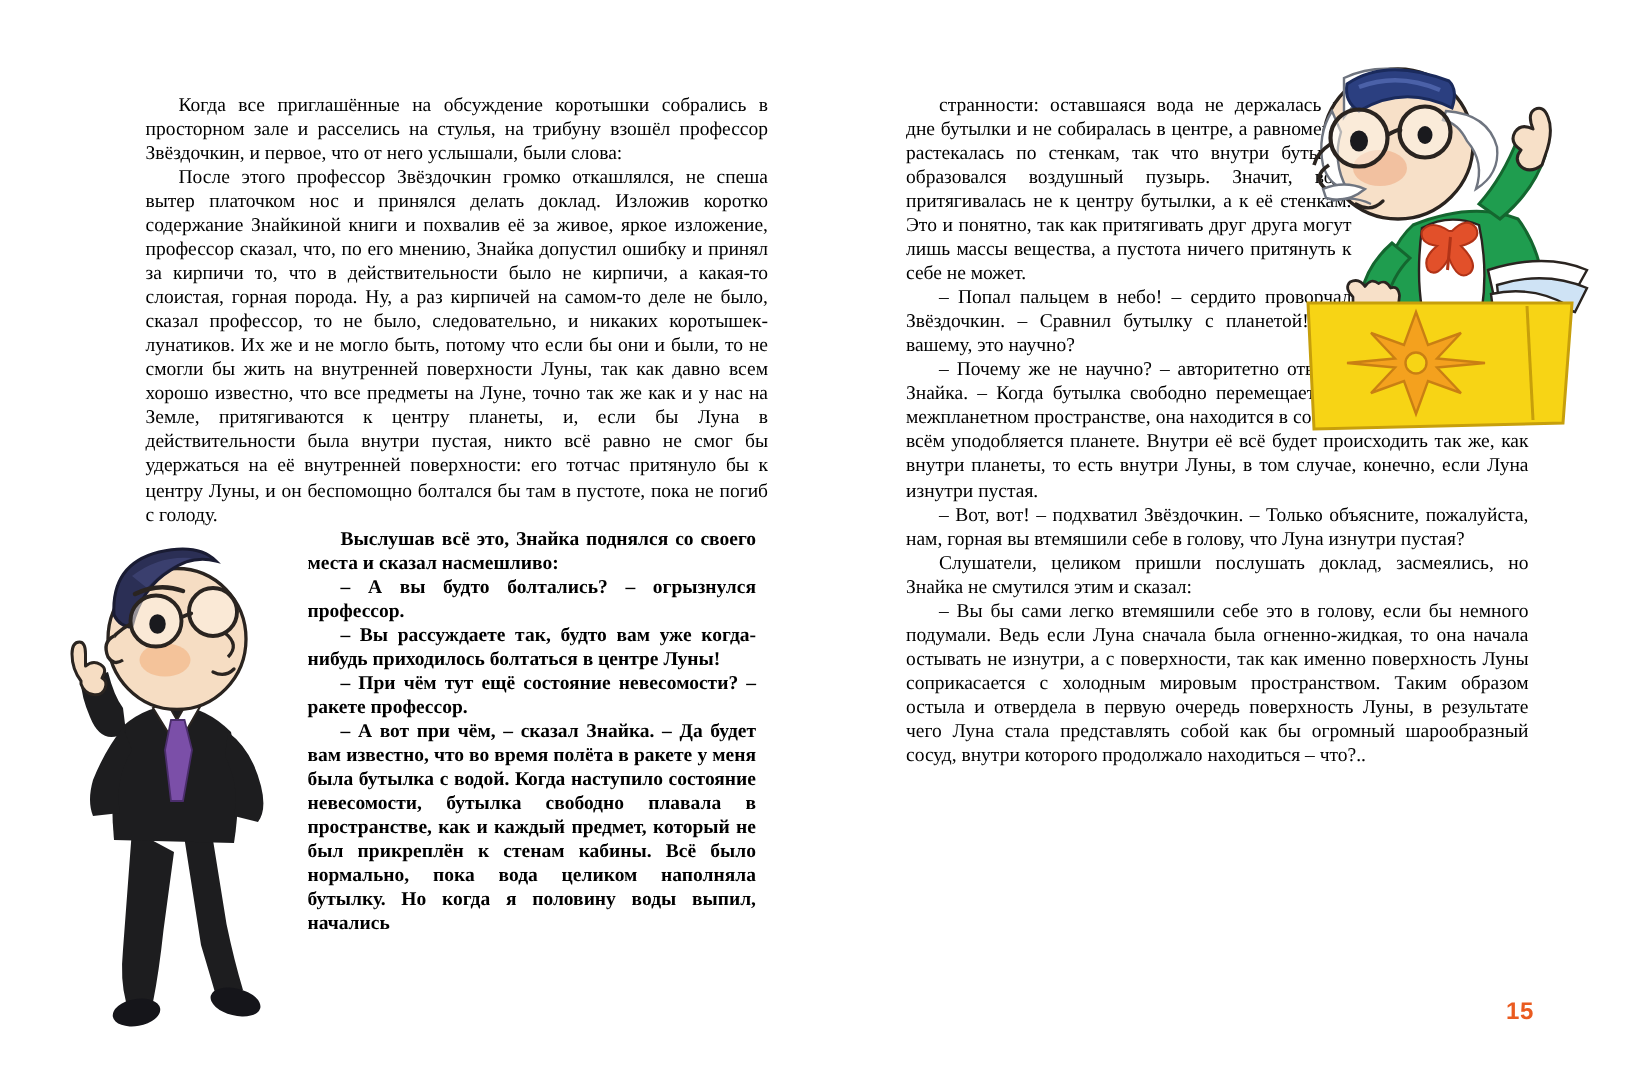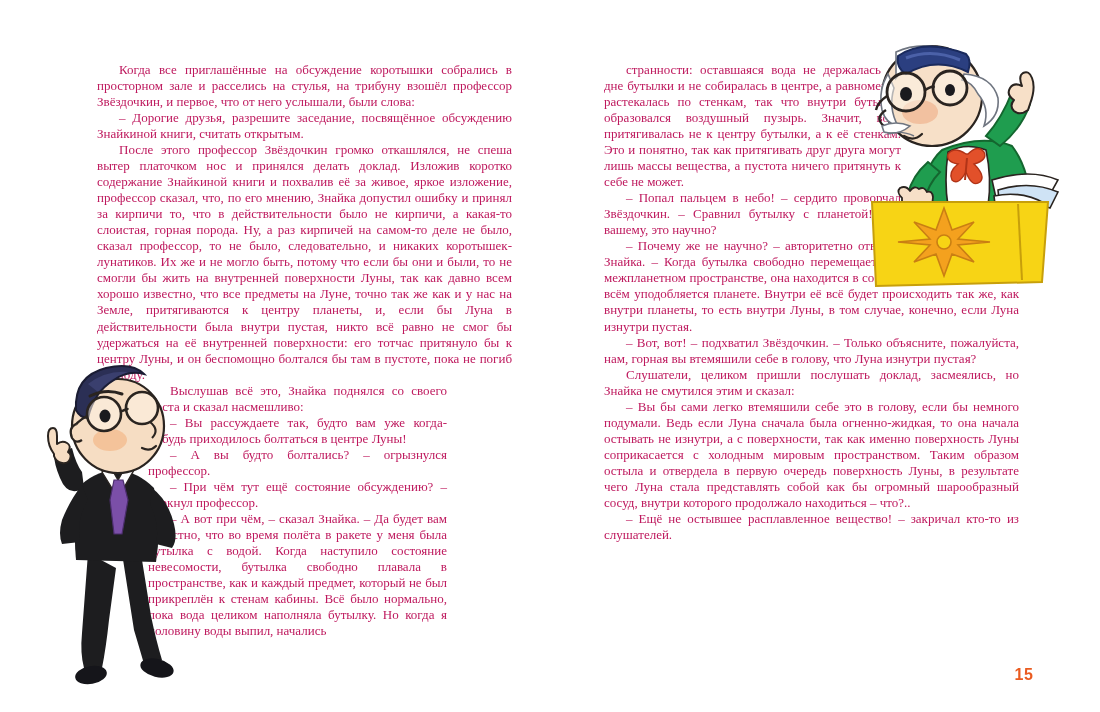--- a/index.html
+++ b/index.html
@@ -18,89 +18,88 @@
   }
 
   
   .col {
     position: absolute;
     font-size: 13.0px;
     line-height: 16.03px;
     text-align: justify;
     text-justify: inter-word;
     hyphens: manual;
-    color: #be185d;
+    color: #000000;
   }
   .col-left  { left: 97px;  top: 62px;  width: 415px; }
   .col-right { left: 604px; top: 62px;  width: 415px; }
 
   .col p {
     margin: 0;
     text-indent: 22px;
   }
 
   
   .col-left .narrow {
-    margin-left: 51px;
+    margin-left: 108px;
     width: 299px;
+    font-weight: bold;
   }
 
   
   .art-spacer-right {
     float: right;
     width: 118px;
     height: 206px;
     shape-outside: inset(0);
   }
 
   
   .folio {
     position: absolute;
     left: 1004px;
     top: 666px;
     width: 40px;
-    text-align: center;
+    text-align: left;
     font-family: "Liberation Sans", sans-serif;
     font-weight: bold;
     font-size: 16px;
     color: #ea5b20;
     letter-spacing: .5px;
   }
 
   
   .art { position: absolute; }
   #art-znaika    { left: 10px;  top: 348px; width: 215px; height: 345px; }
   #art-professor { left: 862px; top: 30px;  width: 240px; height: 275px; }
 </style>
 </head>
 <body>
 
 <div class="page">
 
   <div class="col col-left">
     <p>Когда все приглашённые на обсуждение коротышки собрались в просторном зале и расселись на стулья, на трибуну взошёл профессор Звёздочкин, и первое, что от него услышали, были слова:</p>
-    <p>– Дорогие друзья, разрешите заседание, посвящённое обсуждению Знайкиной книги, считать открытым.</p>
     <p>После этого профессор Звёздочкин громко откашлялся, не спеша вытер платочком нос и принялся делать доклад. Изложив коротко содержание Знайкиной книги и похвалив её за живое, яркое изложение, профессор сказал, что, по его мнению, Знайка допустил ошибку и принял за кирпичи то, что в действительности было не кирпичи, а какая-то слоистая, горная порода. Ну, а раз кирпичей на самом-то деле не было, сказал профессор, то не было, следовательно, и никаких коротышек-лунатиков. Их же и не могло быть, потому что если бы они и были, то не смогли бы жить на внутренней поверхности Луны, так как давно всем хорошо известно, что все предметы на Луне, точно так же как и у нас на Земле, притягиваются к центру планеты, и, если бы Луна в действительности была внутри пустая, никто всё равно не смог бы удержаться на её внутренней поверхности: его тотчас притянуло бы к центру Луны, и он беспомощно болтался бы там в пустоте, пока не погиб с голоду.</p>
 
     <p class="narrow">Выслушав всё это, Знайка поднялся со своего места и сказал насмешливо:</p>
+    <p class="narrow">– А вы будто болтались? – огрызнулся профессор.</p>
     <p class="narrow">– Вы рассуждаете так, будто вам уже когда-нибудь приходилось болтаться в центре Луны!</p>
-    <p class="narrow">– А вы будто болтались? – огрызнулся профессор.</p>
-    <p class="narrow">– При чём тут ещё состояние обсуждению? – буркнул профессор.</p>
+    <p class="narrow">– При чём тут ещё состояние невесомости? – ракете профессор.</p>
     <p class="narrow">– А вот при чём, – сказал Знайка. – Да будет вам известно, что во время полёта в ракете у меня была бутылка с водой. Когда наступило состояние невесомости, бутылка свободно плавала в пространстве, как и каждый предмет, который не был прикреплён к стенам кабины. Всё было нормально, пока вода целиком наполняла бутылку. Но когда я половину воды выпил, начались</p>
   </div>
 
   <div class="col col-right">
     <div class="art-spacer-right"></div>
     <p>странности: оставшаяся вода не держалась на дне бутылки и не собиралась в центре, а равномерно растекалась по стенкам, так что внутри бутылки образовался воздушный пузырь. Значит, вода притягивалась не к центру бутылки, а к её стенкам. Это и понятно, так как притягивать друг друга могут лишь массы вещества, а пустота ничего притянуть к себе не может.</p>
     <p>– Попал пальцем в небо! – сердито проворчал Звёздочкин. – Сравнил бутылку с планетой! По-вашему, это научно?</p>
     <p>– Почему же не научно? – авторитетно ответил Знайка. – Когда бутылка свободно перемещается в межпланетном пространстве, она находится в состоянии невесомости и во всём уподобляется планете. Внутри её всё будет происходить так же, как внутри планеты, то есть внутри Луны, в том случае, конечно, если Луна изнутри пустая.</p>
     <p>– Вот, вот! – подхватил Звёздочкин. – Только объясните, пожалуйста, нам, горная вы втемяшили себе в голову, что Луна изнутри пустая?</p>
     <p>Слушатели, целиком пришли послушать доклад, засмеялись, но Знайка не смутился этим и сказал:</p>
     <p>– Вы бы сами легко втемяшили себе это в голову, если бы немного подумали. Ведь если Луна сначала была огненно-жидкая, то она начала остывать не изнутри, а с поверхности, так как именно поверхность Луны соприкасается с холодным мировым пространством. Таким образом остыла и отвердела в первую очередь поверхность Луны, в результате чего Луна стала представлять собой как бы огромный шарообразный сосуд, внутри которого продолжало находиться – что?..</p>
-    <p>– Ещё не остывшее расплавленное вещество! – закричал кто-то из слушателей.</p>
   </div>
 
   <div class="art" id="art-znaika">
     <svg viewBox="0 0 215 345" width="215" height="345" xmlns="http://www.w3.org/2000/svg">
 
       <path d="M78 205 L72 285 Q70 305 74 320 L92 320 Q96 300 99 272 L106 220 Z" fill="#1d1d1f"></path>
       <path d="M112 205 L124 282 Q130 302 134 316 L152 312 Q146 292 141 268 L132 212 Z" fill="#1d1d1f"></path>
 
       <ellipse cx="81" cy="327" rx="16" ry="9" fill="#15151a" transform="rotate(-10 81 327)"></ellipse>
       <ellipse cx="147" cy="320" rx="17" ry="9" fill="#15151a" transform="rotate(14 147 320)"></ellipse>

